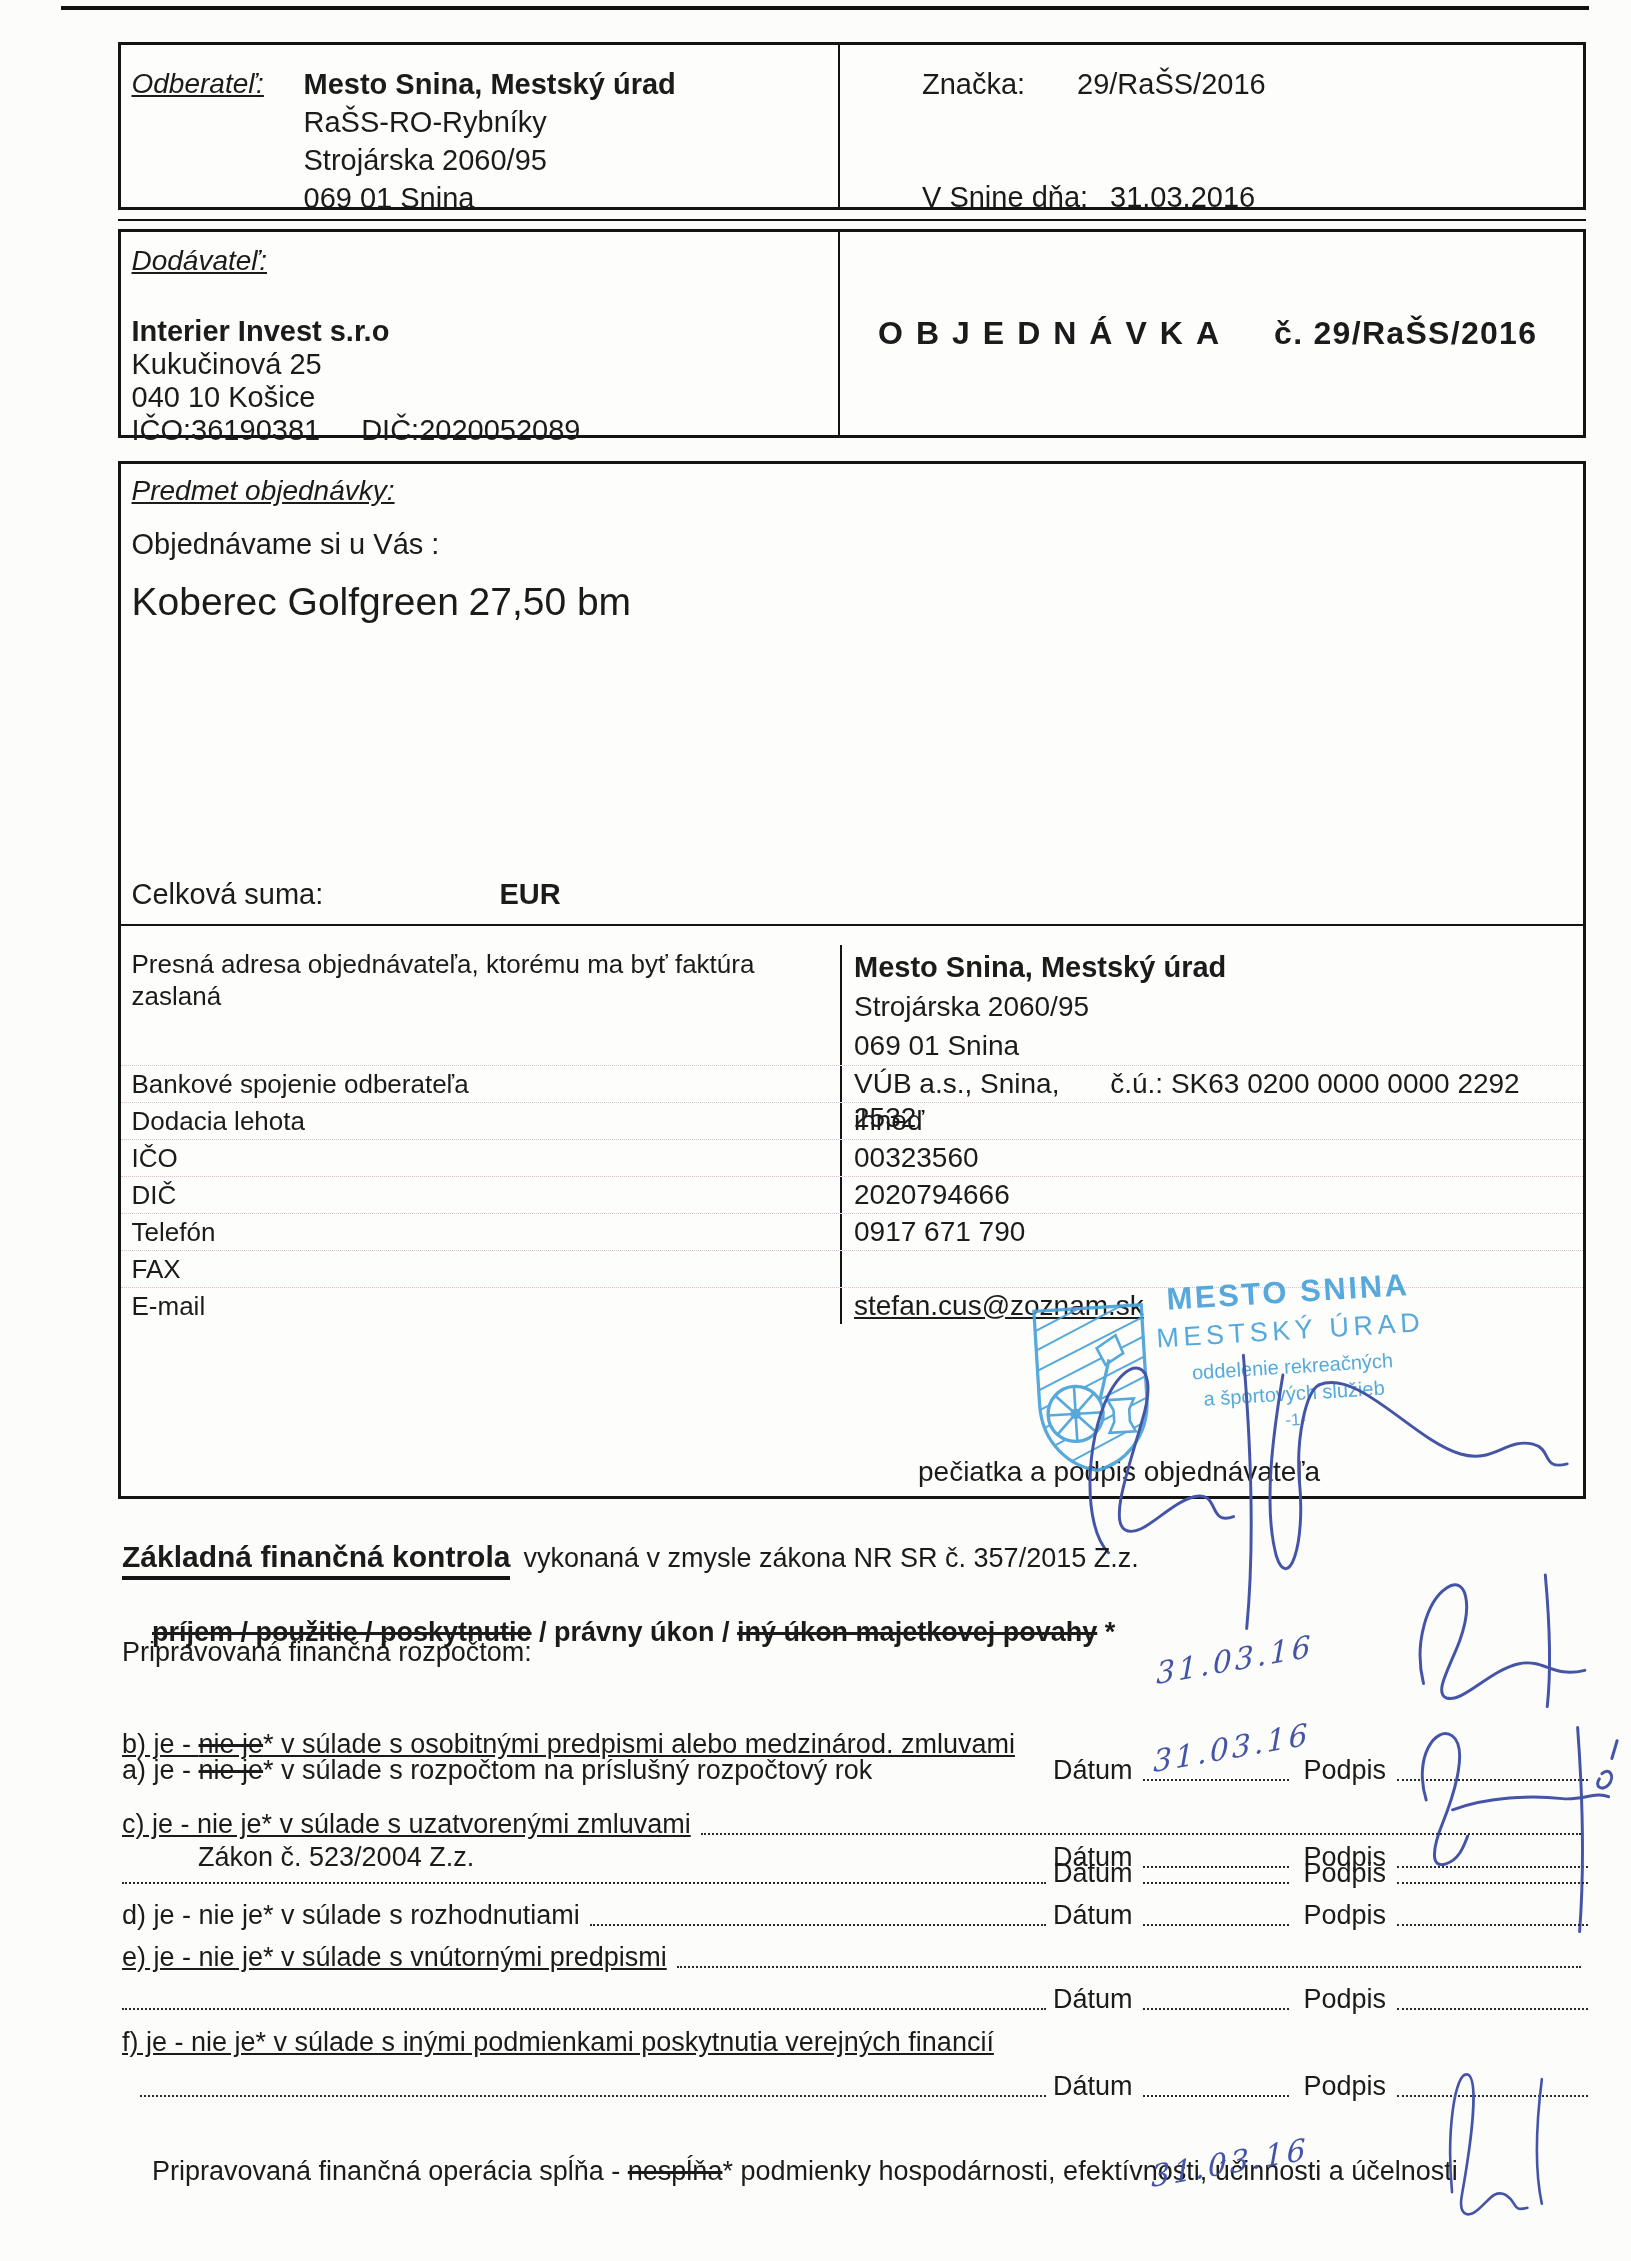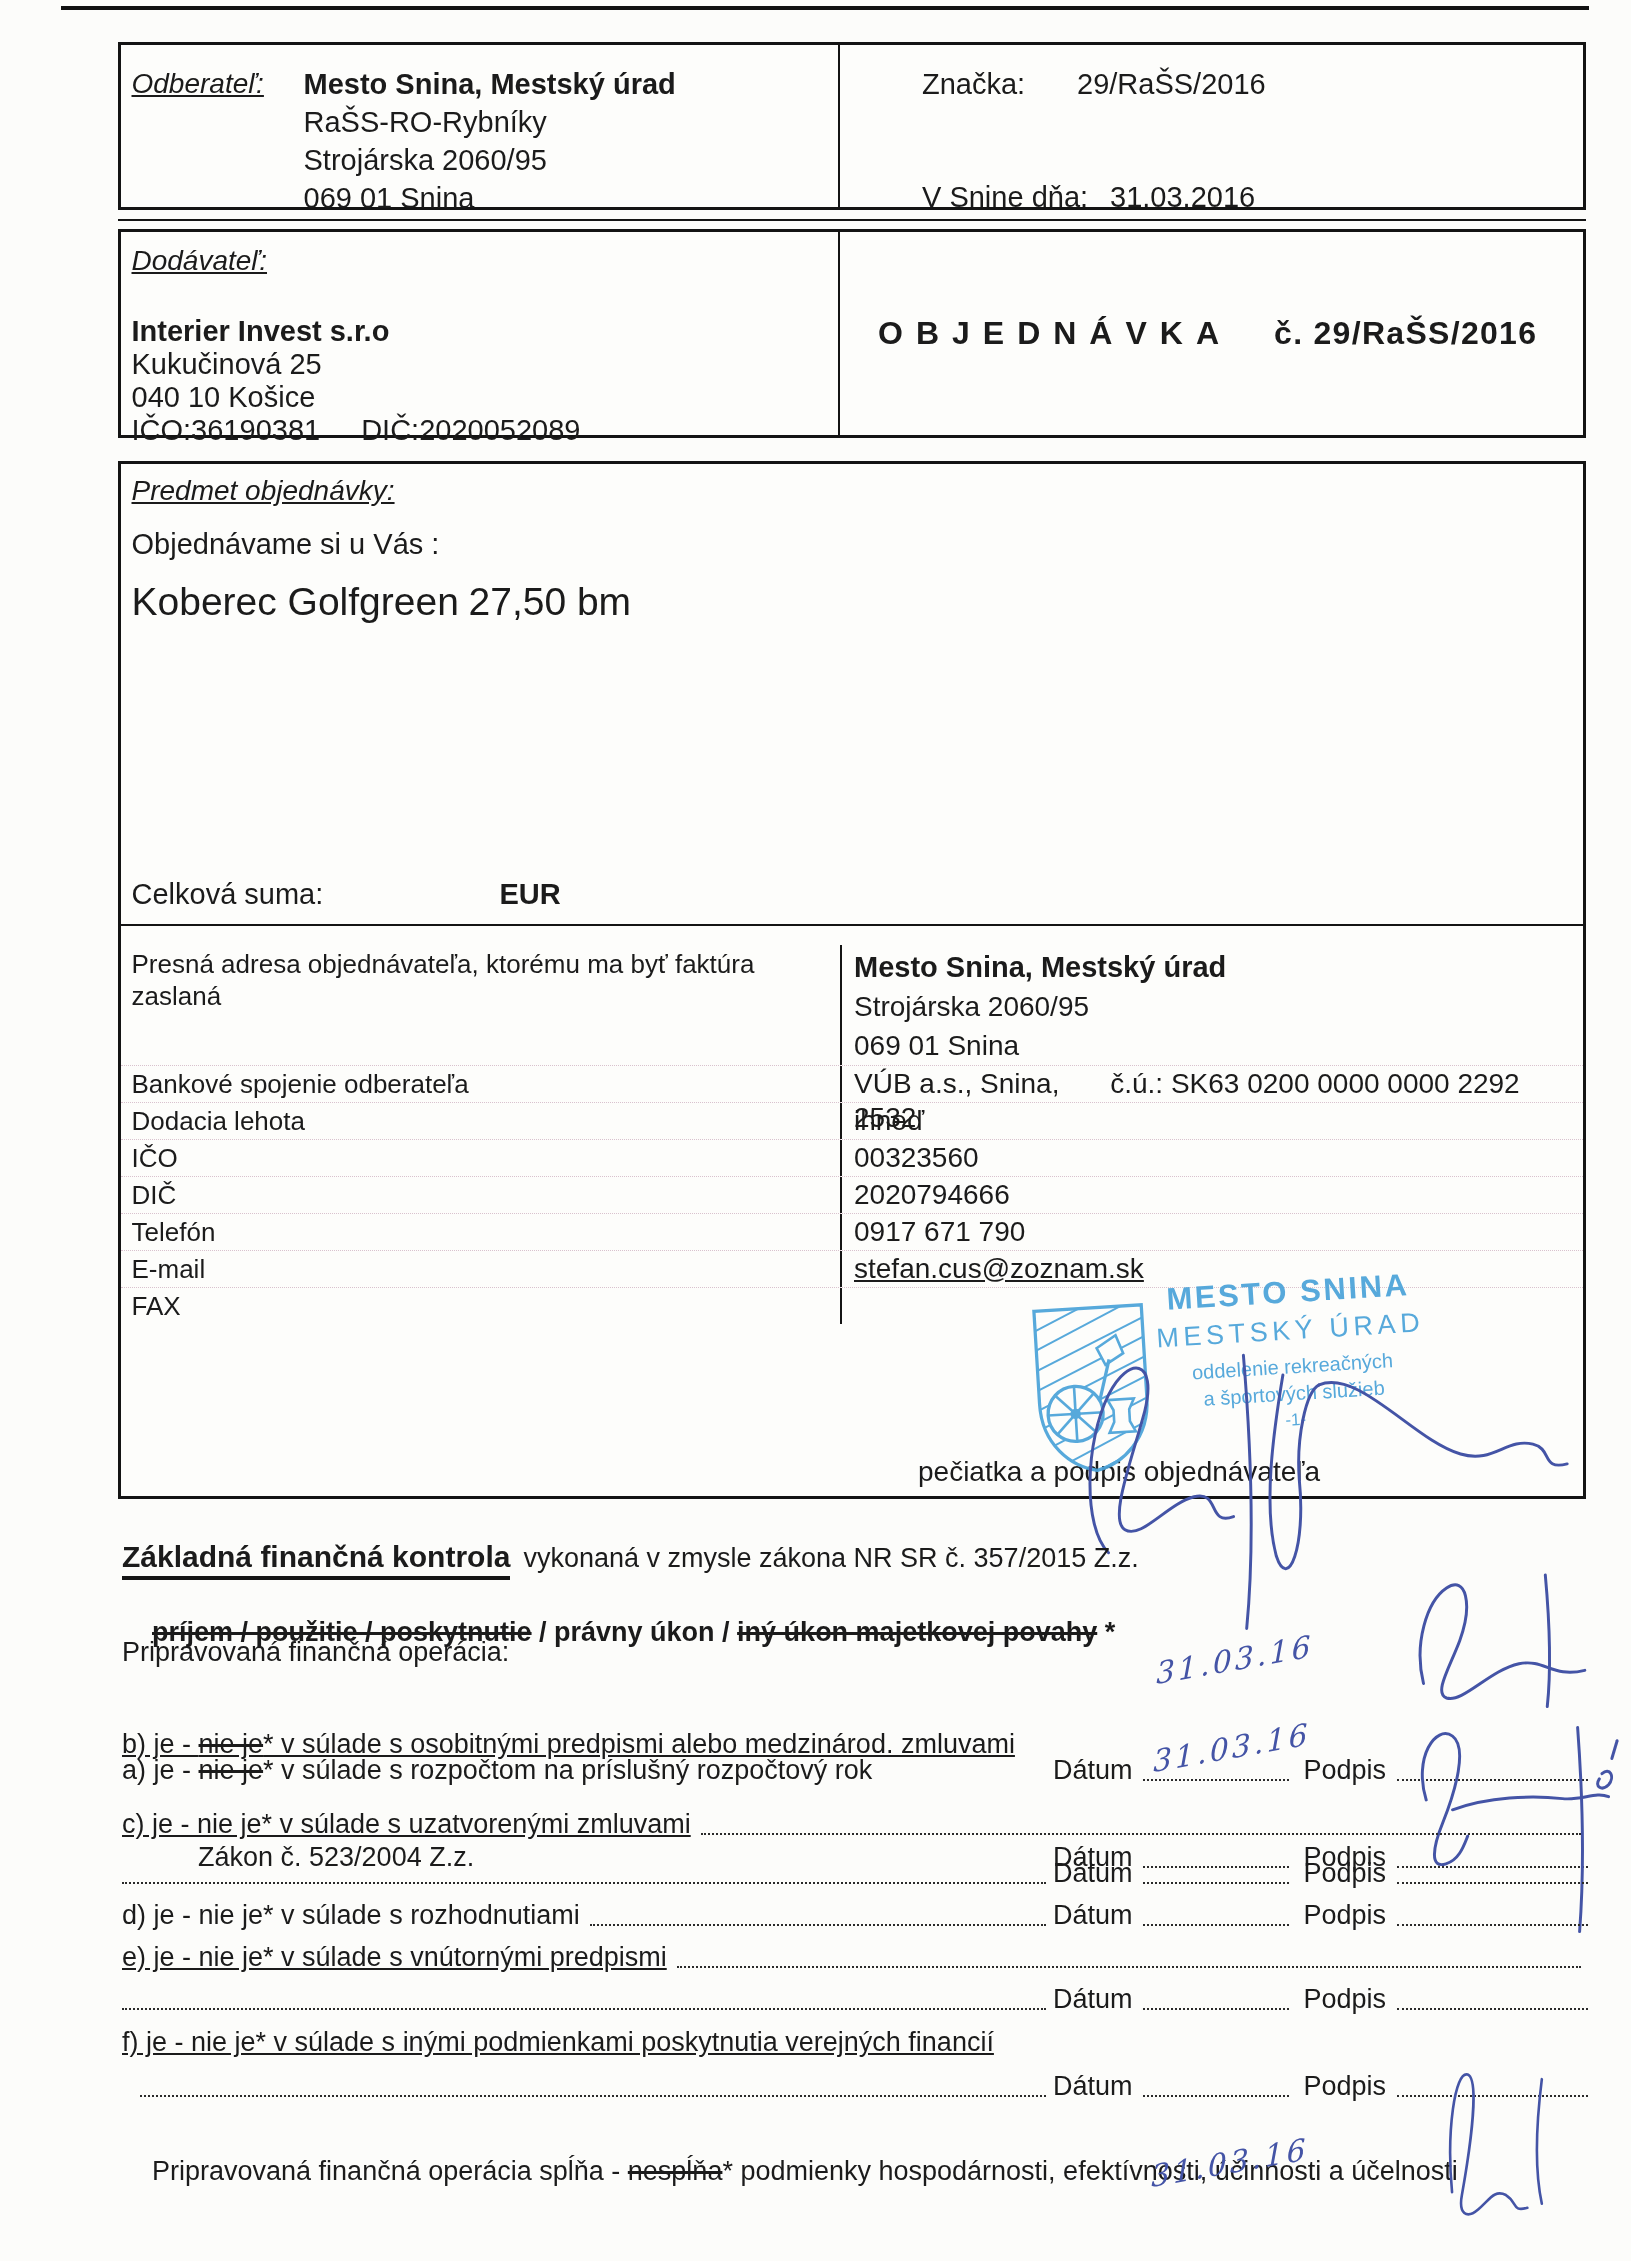--- a/index.html
+++ b/index.html
@@ -191,26 +191,26 @@
       </div>
       <div class="trow trowS">
         <div class="tl">DIČ</div>
         <div class="tv">2020794666</div>
       </div>
       <div class="trow trowS">
         <div class="tl">Telefón</div>
         <div class="tv">0917 671 790</div>
       </div>
       <div class="trow trowS">
+        <div class="tl">FAX</div>
+        <div class="tv"></div>
+      </div>
+      <div class="trow trowS">
         <div class="tl">E-mail</div>
         <div class="tv"><span class="ul">stefan.cus@zoznam.sk</span></div>
-      </div>
-      <div class="trow trowS">
-        <div class="tl">FAX</div>
-        <div class="tv"></div>
       </div>
     </div>
 
     <div class="stamp-caption">pečiatka a podpis objednávateľa</div>
   </div>
 
   <div class="stamp">
     <svg class="shield" width="118" height="172" viewBox="0 0 180 262">
       <defs>
         <clipPath id="shieldclip">
@@ -261,21 +261,21 @@
   </svg>
 
   <div class="fk-title">
     <span class="t">Základná finančná kontrola</span><span class="r">vykonaná v zmysle zákona NR SR č. 357/2015 Z.z.</span>
   </div>
 
   <div class="fk-typeline">
     <span class="struck">príjem / použitie / poskytnutie</span><span> / právny úkon / </span><span class="struck">iný úkon majetkovej povahy</span><span> *</span>
   </div>
 
-  <div class="fk-prep">Pripravovaná finančná operácia:</div>
+  <div class="fk-prep">Pripravovaná finančná rozpočtom:</div>
 
   <div class="fkrow" style="top:1683px;">
     <span class="fk-left"><span><span>a) je - </span><span class="struck">nie je</span><span>* v súlade s rozpočtom na príslušný rozpočtový rok</span></span></span>
     <span class="dlabel">Dátum</span>
     <span class="dots1">
       <span class="hand" style="left:12px;top:-39px;">31.03.16</span>
     </span>
     <span class="plabel">Podpis</span>
     <span class="dots2">
       <svg class="sig" style="left:0px;top:-118px;" width="211" height="158" viewBox="0 0 320 240">

